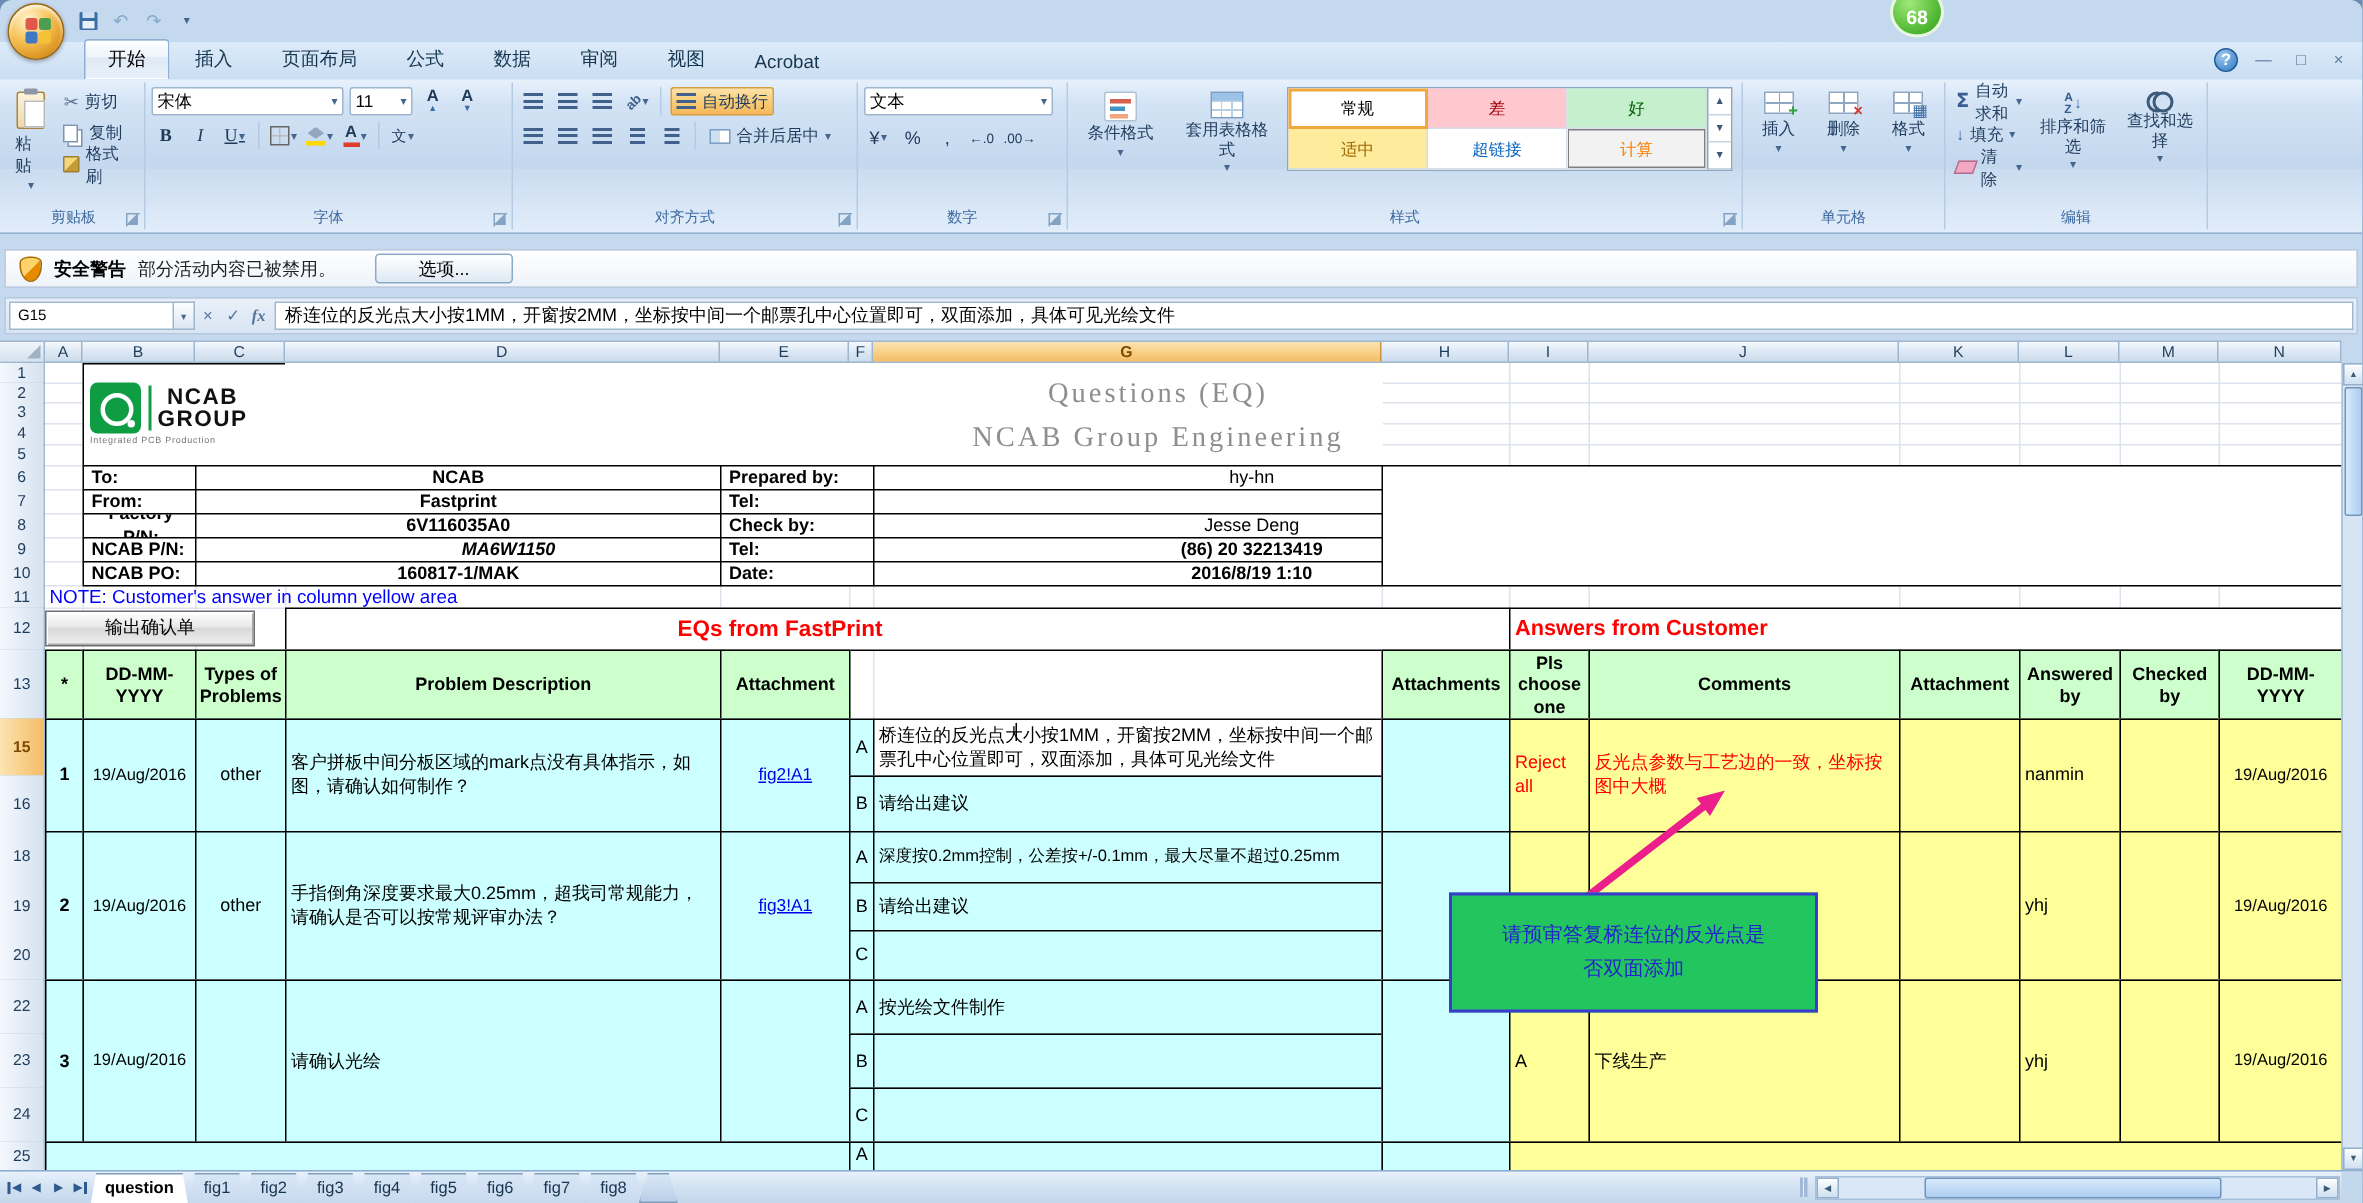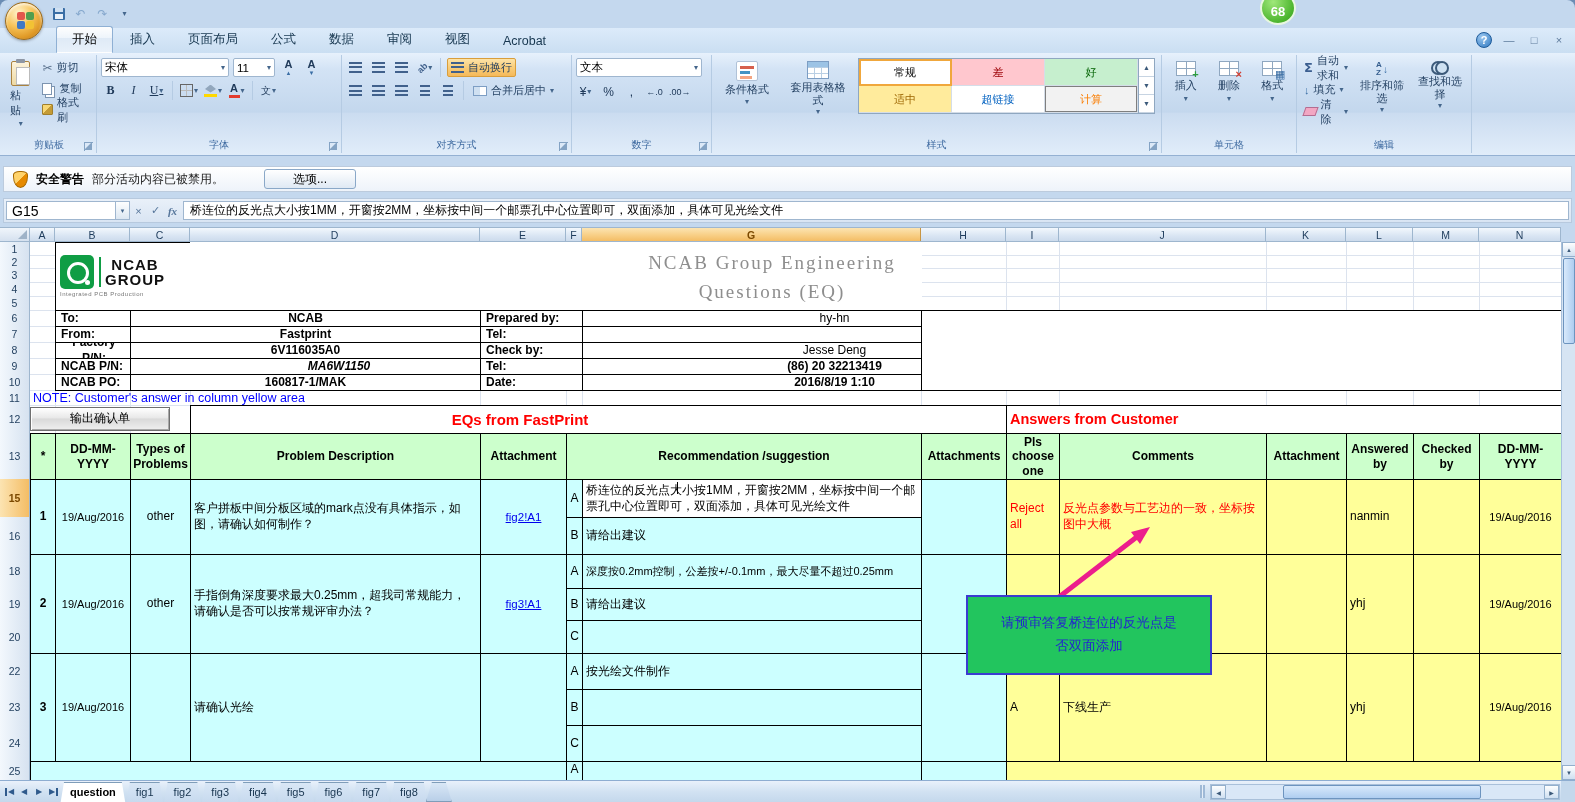--- a/index.html
+++ b/index.html
@@ -119,27 +119,27 @@
   #sg-scroll{width:16px;border-left:1px solid #8fa7c0;display:flex;flex-direction:column}
   #sg-scroll div{flex:1;display:flex;align-items:center;justify-content:center;font-size:7px;color:#3c5a7a;border-bottom:1px solid #c7d4e2}
 
   
   #secbar{position:absolute;left:3px;right:3px;top:166px;height:26px;
     background:linear-gradient(#ffffff,#eef3fa);border:1px solid #bccbdd;display:flex;align-items:center;padding:0 9px;gap:8px}
   .shield{width:15px;height:17px;background:linear-gradient(135deg,#ffd36b 50%,#e68a00 50%);
     border:1px solid #a86a00;border-radius:7px 7px 8px 8px / 4px 4px 12px 12px}
   #secbar b{font-size:12px}
   #secbar .msg{font-size:12px;color:#222}
-  #sec-options{margin-left:32px;width:92px;height:20px;background:linear-gradient(#fff,#dfe9f4);
+  #sec-options{margin-left:18px;width:92px;height:20px;background:linear-gradient(#fff,#dfe9f4);
     border:1px solid #8aa8c8;border-radius:3px;font-size:12px;display:flex;align-items:center;justify-content:center}
 
   
   #fbar{position:absolute;left:3px;right:3px;top:198px;height:25px;
     background:linear-gradient(#e9f0f9,#d9e5f3);border:1px solid #b7c9de;display:flex;align-items:center;padding:0 2px}
-  #namebox{width:110px;height:19px;background:#fff;border:1px solid #9fb6cf;font-size:14px;
+  #namebox{width:110px;height:19px;background:#fff;border:1px solid #9fb6cf;font-size:10px;
     display:flex;align-items:center;padding:0 5px}
   #nb-drop{width:14px;height:19px;border:1px solid #9fb6cf;border-left:none;background:linear-gradient(#fdfefe,#dce7f2);
     display:flex;align-items:center;justify-content:center;font-size:7px;color:#44668c}
   .fx-ic{width:17px;height:19px;display:flex;align-items:center;justify-content:center;font-size:11px;color:#55759a}
   #fx-label{font-style:italic;font-family:"Liberation Serif",serif;font-weight:bold}
   #fx-field{flex:1;height:19px;background:#fff;border:1px solid #9fb6cf;margin-left:2px;
     font-size:12px;display:flex;align-items:center;padding:0 6px;white-space:nowrap;overflow:hidden}
 
   
   #colheads{position:absolute;left:0;top:227px;width:1561px;height:15px;
@@ -620,21 +620,21 @@
       <div class="rowh" style="top: 275px; height: 38px;">16</div>
       <div class="rowh" style="top: 312px; height: 35px;">18</div>
       <div class="rowh" style="top: 346px; height: 33px;">19</div>
       <div class="rowh" style="top: 378px; height: 34px;">20</div>
       <div class="rowh" style="top: 411px; height: 37px;">22</div>
       <div class="rowh" style="top: 447px; height: 37px;">23</div>
       <div class="rowh" style="top: 483px; height: 37px;">24</div>
       <div class="rowh" style="top: 519px; height: 20px;">25</div>
       <div class="cell bd" style="left: 921px; top: 68px; width: 641px; height: 81px;"></div>
       <div class="cell bd logo" style="left: 55px; top: 0px; width: 136px; height: 69px;"><div class="lg-row"><div class="logo-ic"></div><div class="logo-tx"><div>NCAB</div><div>GROUP</div></div></div><div class="lg-tag">Integrated PCB Production</div></div>
-      <div class="cell title" style="left: 190px; top: 0px; width: 732px; height: 69px;"><div class="tl">NCAB Group Engineering</div><div class="tl">Questions (EQ)</div></div>
+      <div class="cell title" style="left: 190px; top: 0px; width: 732px; height: 69px;"><div class="tl">Questions (EQ)</div><div class="tl">NCAB Group Engineering</div></div>
       <div class="cell bd bold lbl" style="left: 55px; top: 68px; width: 76px; height: 17px;">To:</div>
       <div class="cell bd bold" style="left: 130px; top: 68px; width: 351px; height: 17px;">NCAB</div>
       <div class="cell bd bold lbl" style="left: 480px; top: 68px; width: 103px; height: 17px;">Prepared by:</div>
       <div class="cell bd rv" style="left: 582px; top: 68px; width: 340px; height: 17px;">hy-hn</div>
       <div class="cell bd bold lbl" style="left: 55px; top: 84px; width: 76px; height: 17px;">From:</div>
       <div class="cell bd bold" style="left: 130px; top: 84px; width: 351px; height: 17px;">Fastprint</div>
       <div class="cell bd bold lbl" style="left: 480px; top: 84px; width: 103px; height: 17px;">Tel:</div>
       <div class="cell bd" style="left: 582px; top: 84px; width: 340px; height: 17px;"></div>
       <div class="cell bd bold lbl" style="left: 55px; top: 100px; width: 76px; height: 17px;">Factory P/N:</div>
       <div class="cell bd bold" style="left: 130px; top: 100px; width: 351px; height: 17px;">6V116035A0</div>
@@ -652,21 +652,20 @@
       <div class="cell formbtn" style="left: 30px; top: 165px; width: 140px; height: 24px;">输出确认单</div>
       <div class="cell bd section" style="left: 190px; top: 163px; width: 817px; height: 29px;">EQs from FastPrint</div>
       <div class="cell bd section-l" style="left: 1006px; top: 163px; width: 556px; height: 29px;">Answers from Customer</div>
       <div class="cell bd green th" style="left: 30px; top: 191px; width: 26px; height: 47px;">*</div>
       <div class="cell bd green th" style="left: 55px; top: 191px; width: 76px; height: 47px;">DD-MM-
 YYYY</div>
       <div class="cell bd green th" style="left: 130px; top: 191px; width: 61px; height: 47px;">Types of
 Problems</div>
       <div class="cell bd green th" style="left: 190px; top: 191px; width: 291px; height: 47px;">Problem Description</div>
       <div class="cell bd green th" style="left: 480px; top: 191px; width: 87px; height: 47px;">Attachment</div>
-      <div class="cell bd green th" style="left: 566px; top: 191px; width: 356px; height: 47px;">Recommendation /suggestion</div>
       <div class="cell bd green th" style="left: 921px; top: 191px; width: 86px; height: 47px;">Attachments</div>
       <div class="cell bd green th" style="left: 1006px; top: 191px; width: 54px; height: 47px;">Pls
 choose
 one</div>
       <div class="cell bd green th" style="left: 1059px; top: 191px; width: 208px; height: 47px;">Comments</div>
       <div class="cell bd green th" style="left: 1266px; top: 191px; width: 81px; height: 47px;">Attachment</div>
       <div class="cell bd green th" style="left: 1346px; top: 191px; width: 68px; height: 47px;">Answered
 by</div>
       <div class="cell bd green th" style="left: 1413px; top: 191px; width: 67px; height: 47px;">Checked
 by</div>

